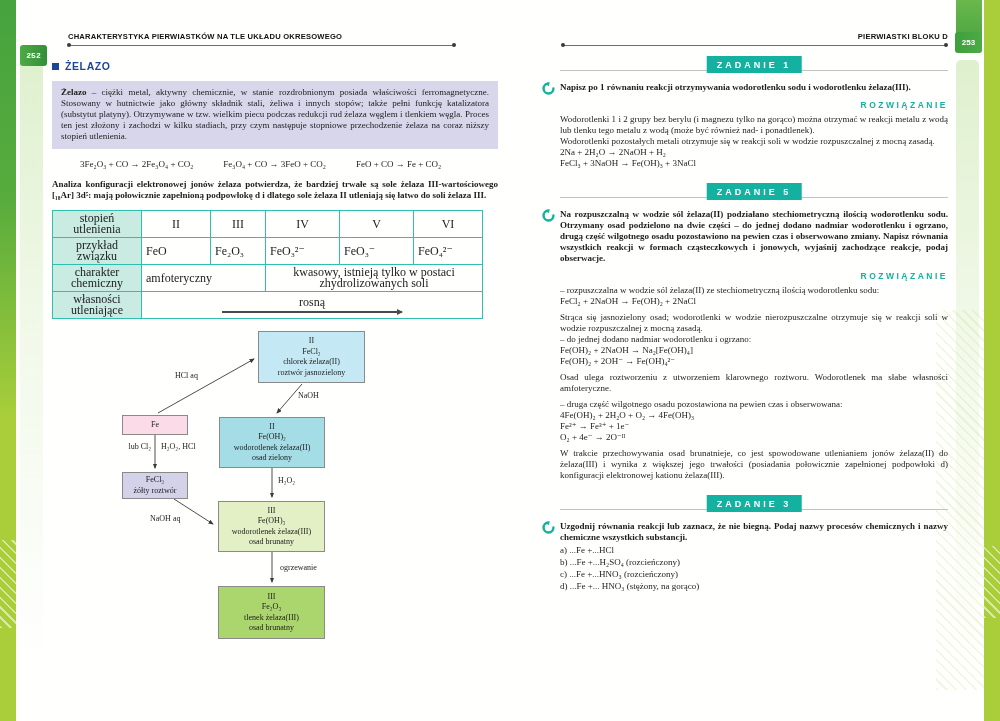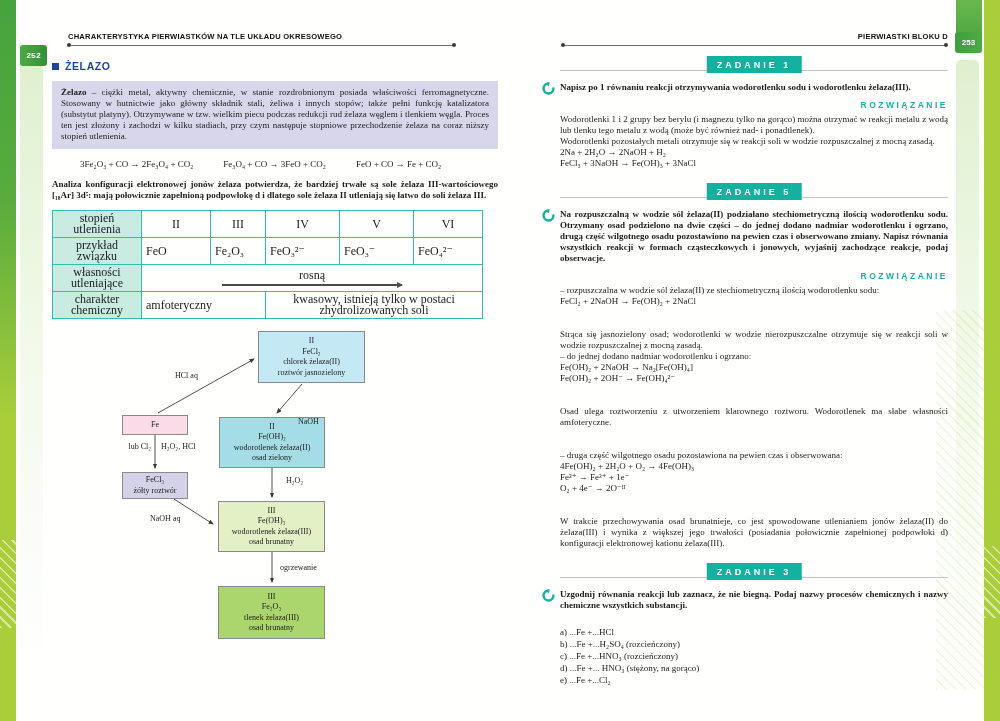--- a/index.html
+++ b/index.html
@@ -68,21 +68,21 @@
   .badge-row.later{margin-top:14px;}
   .badge-line{position:absolute;left:0;right:0;top:14px;border-top:1px solid #c2c2c2;}
   .badge{position:absolute;left:50%;transform:translateX(-50%);top:0;background:#14b1a1;color:#fff;
      font:bold 9px "Liberation Sans","DejaVu Sans",sans-serif;letter-spacing:3px;
      padding:4px 10px 3px;white-space:nowrap;}
   .question{margin-top:9px;position:relative;font-weight:bold;text-align:justify;}
   .task-icon{position:absolute;left:-18px;top:0px;width:13px;height:13px;}
   .sol-label{margin:7px 0 4px;text-align:right;color:#14b1a1;
      font:bold 8.5px "Liberation Sans","DejaVu Sans",sans-serif;letter-spacing:2.5px;}
   .p{text-align:justify;}
-  .mt{margin-top:22px;}
+  .mt{margin-top:5px;}
   .list div{margin-top:1px;}
 </style>
 </head>
 <body>
 
 <div class="sheet">
 
   <div class="edge-bar left">
       <div class="edge-stripes"></div>
     </div>
@@ -129,30 +129,30 @@
       </tr>
       <tr>
         <th>przykład związku</th>
         <td class="l">FeO</td>
         <td class="l">Fe₂O₃</td>
         <td class="l">FeO₃²⁻</td>
         <td class="l">FeO₃⁻</td>
         <td class="l">FeO₄²⁻</td>
       </tr>
       <tr>
+        <th>charakter chemiczny</th>
+        <td class="l" colspan="2">amfoteryczny</td>
+        <td class="c" colspan="3">kwasowy, istnieją tylko w postaci zhydrolizowanych soli</td>
+      </tr>
+      <tr>
         <th>własności utleniające</th>
         <td colspan="5">
           <div class="trend">rosną</div>
           <div class="trend-arrow"></div>
         </td>
-      </tr>
-      <tr>
-        <th>charakter chemiczny</th>
-        <td class="l" colspan="2">amfoteryczny</td>
-        <td class="c" colspan="3">kwasowy, istnieją tylko w postaci zhydrolizowanych soli</td>
       </tr>
     </tbody>
       </table>
 
     <div class="flow">
       <svg class="arrows" width="340" height="330">
         <defs>
           <marker id="ah" markerWidth="8" markerHeight="8" refX="5" refY="2.5" orient="auto">
             <path d="M0,0 L6,2.5 L0,5 Z" fill="#3a3a3a"></path>
           </marker>
@@ -191,24 +191,24 @@
         <div>osad brunatny</div>
       </div>
       <div class="fbox" style="left:148px;top:261px;width:107px;height:53px;background:#abd56d;">
         <div>III</div>
         <div>Fe₂O₃</div>
         <div>tlenek żelaza(III)</div>
         <div>osad brunatny</div>
       </div>
 
       <div class="flabel" style="left:105px;top:46px;">HCl aq</div>
-      <div class="flabel" style="left:228px;top:66px;margin-top:26px;">NaOH</div>
+      <div class="flabel" style="left:228px;top:66px;">NaOH</div>
       <div class="flabel" style="left:38px;top:117px;width:43px;text-align:right;">lub Cl₂</div>
       <div class="flabel" style="left:91px;top:117px;">H₂O₂, HCl</div>
-      <div class="flabel" style="left:216px;top:151px;">H₂O₂</div>
+      <div class="flabel" style="left:208px;top:151px;">H₂O₂</div>
       <div class="flabel" style="left:80px;top:189px;">NaOH aq</div>
       <div class="flabel" style="left:210px;top:238px;">ogrzewanie</div>
     </div>
   </main>
 
   <aside class="page-right">
     <div class="run-head">PIERWIASTKI BLOKU D</div>
     <div class="rule"></div>
 
     <div class="badge-row">
@@ -257,22 +257,21 @@
       <div class="badge-line"></div>
       <div class="badge">ZADANIE 3</div>
     </div>
     <div class="question">
       <svg class="task-icon" viewBox="0 0 14 14">
         <path d="M12.3 7 A5.3 5.3 0 1 1 6.6 1.8" fill="none" stroke="#14b1a1" stroke-width="2.6" stroke-linecap="round"></path>
         <path d="M8.2 0 L2.9 1.5 7.4 4.6 Z" fill="#14b1a1"></path>
       </svg>
       <span>Uzgodnij równania reakcji lub zaznacz, że nie biegną. Podaj nazwy procesów chemicznych i nazwy chemiczne wszystkich substancji.</span>
     </div>
-    <div class="list" style="margin-top:16px;">
+    <div class="list" style="margin-top:2px;">
       <div>a)  ...Fe +...HCl</div>
       <div>b)  ...Fe +...H₂SO₄ (rozcieńczony)</div>
       <div>c)  ...Fe +...HNO₃ (rozcieńczony)</div>
       <div>d)  ...Fe +... HNO₃ (stężony, na gorąco)</div>
-      <div>e)  ...Fe +...Cl₂</div>
     </div>
   </aside>
 
 </div>
 
 </body></html>

